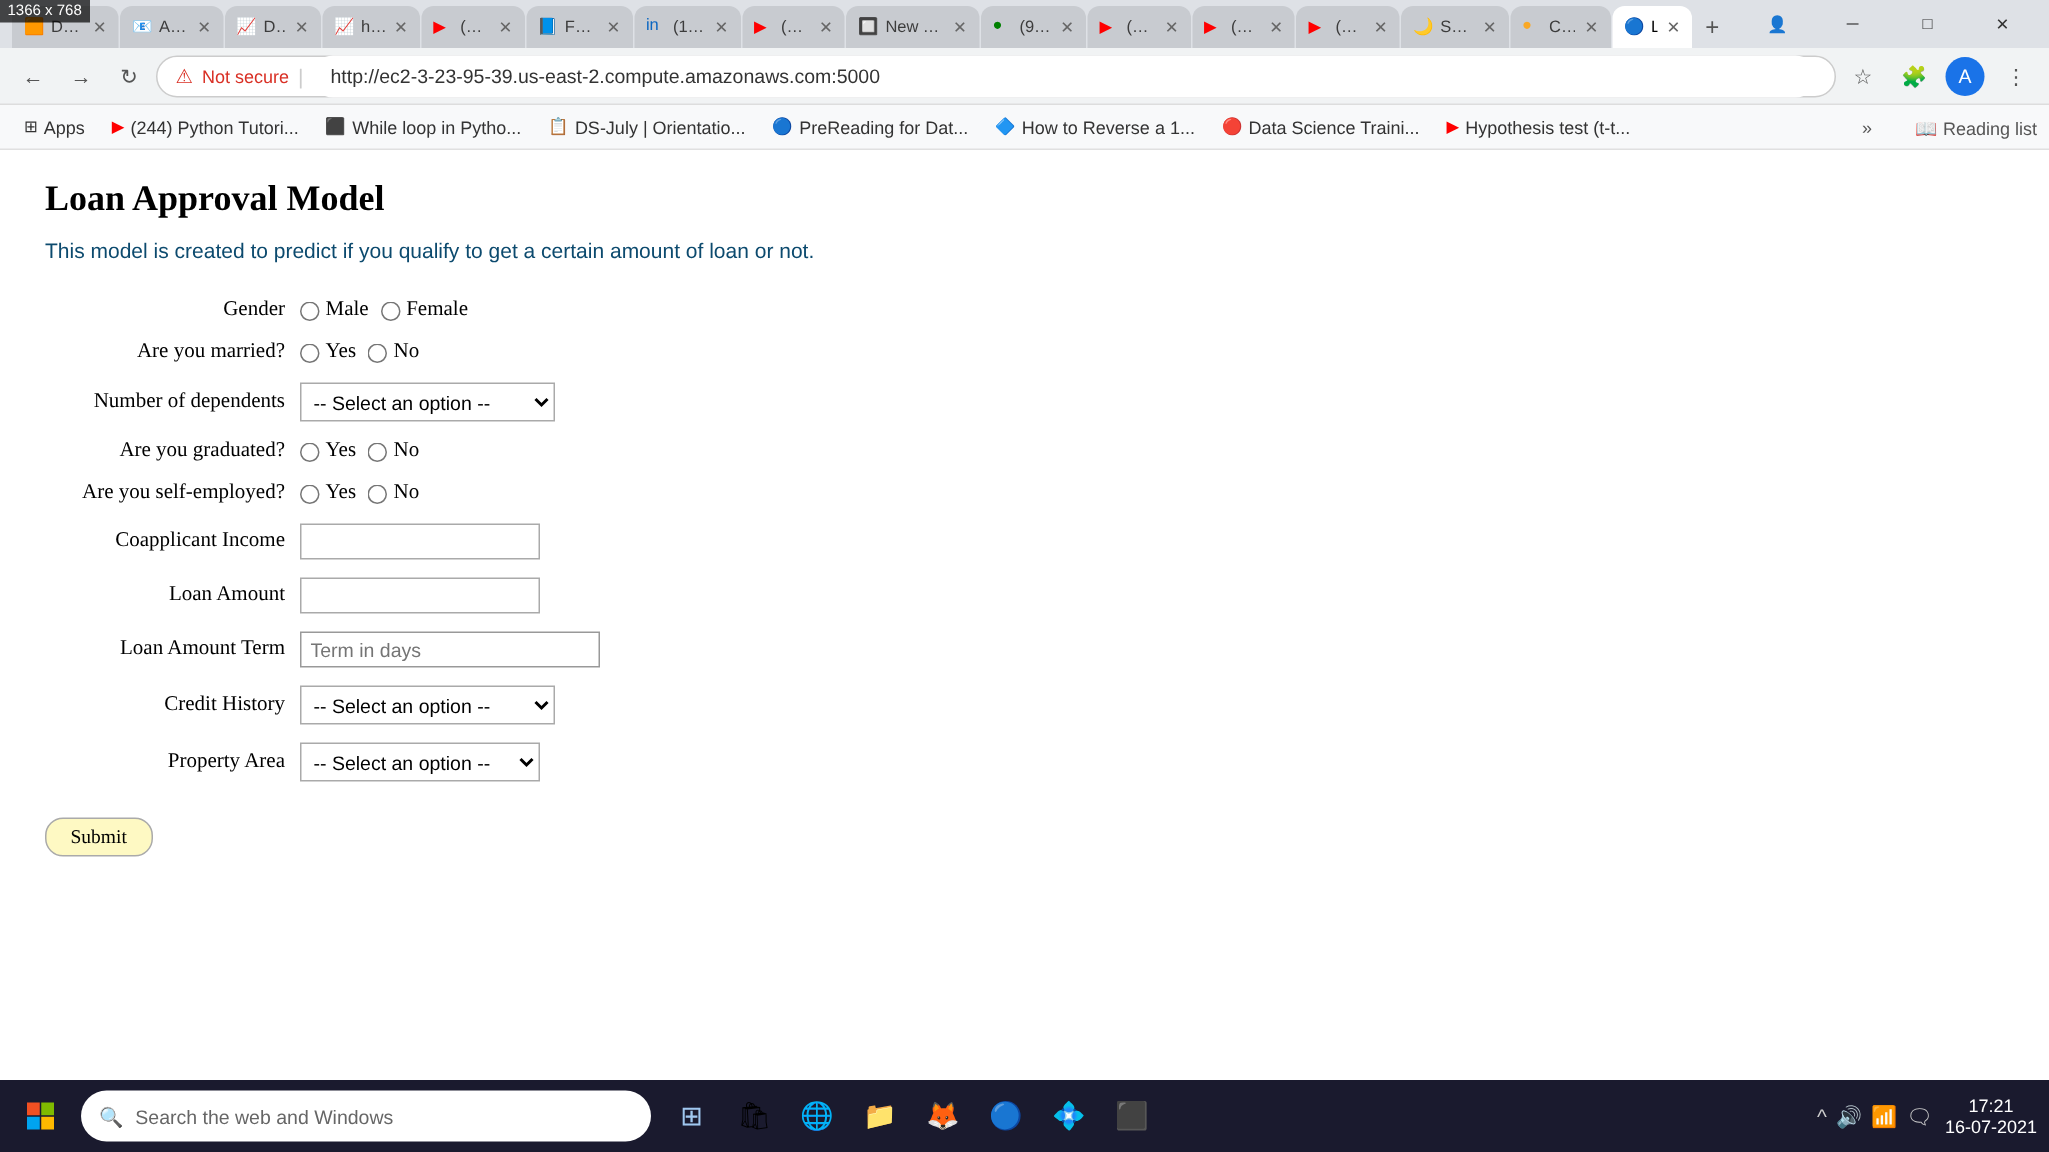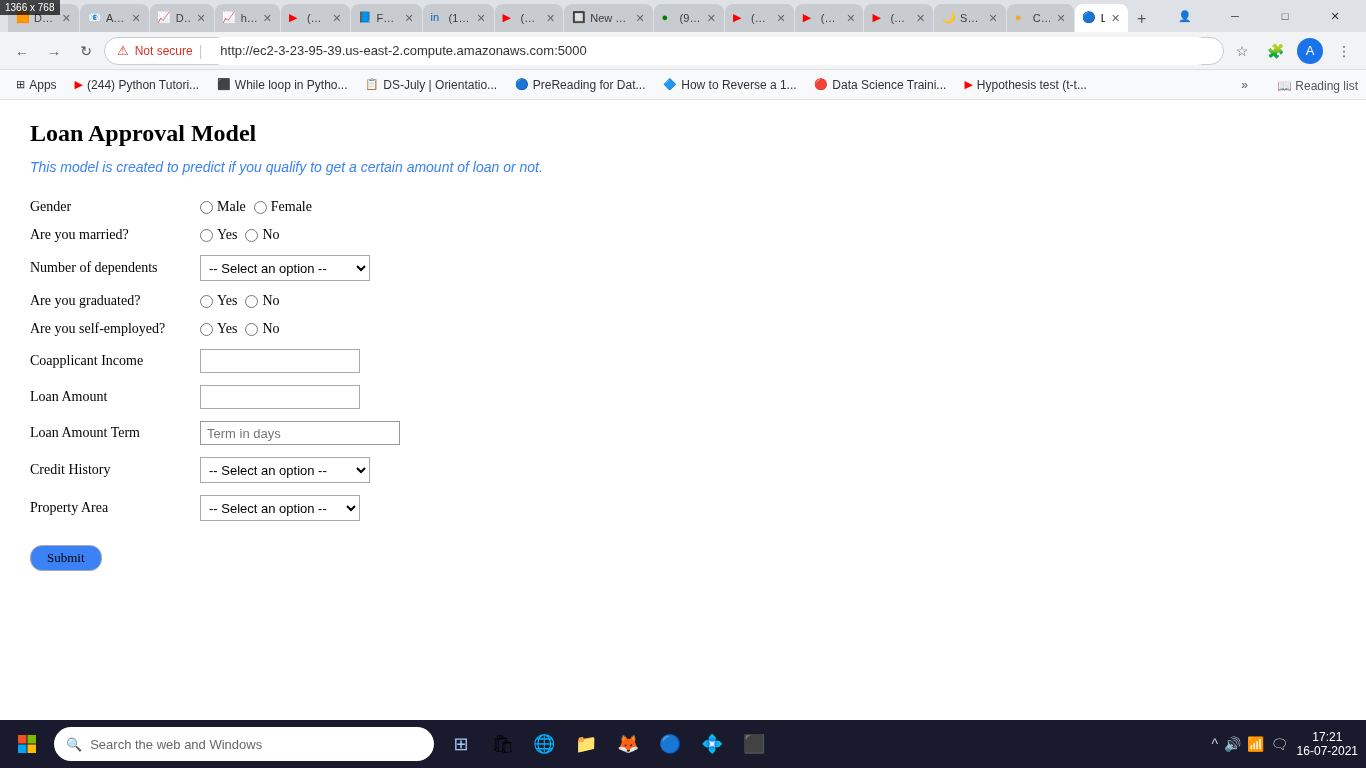--- a/index.html
+++ b/index.html
@@ -140,37 +140,37 @@
 
     
     .page-title {
       font-size: 24px;
       font-weight: bold;
       margin-bottom: 12px;
       font-family: Georgia, serif;
     }
     .page-description {
       font-size: 14px;
-      color: #3b82f6;
+      color: #0c4a6e;
       margin-bottom: 24px;
-      font-style: italic;
     }
 
     
     .form-section { display: flex; flex-direction: column; gap: 12px; }
     .form-row {
       display: flex;
       align-items: center;
       gap: 10px;
     }
     .form-label {
       font-size: 14px;
       font-weight: 500;
       min-width: 160px;
       font-family: Georgia, serif;
+      text-align: right;
     }
     .radio-group { display: flex; align-items: center; gap: 8px; }
     .radio-label { display: flex; align-items: center; gap: 4px; font-size: 14px; font-family: Georgia, serif; }
     .form-input {
       height: 24px;
       padding: 0 6px;
       border: 1px solid #aaa;
       font-size: 13px;
       width: 160px;
     }
@@ -193,21 +193,21 @@
       height: 26px;
       padding: 0 4px;
       border: 1px solid #aaa;
       font-size: 13px;
       width: 160px;
       background: #fff;
     }
     .submit-btn {
       margin-top: 12px;
       padding: 4px 16px;
-      background: #3b82f6;
+      background: #fef9c3;
       border: 1px solid #aaa;
       border-radius: 12px;
       font-size: 13px;
       cursor: pointer;
       font-family: Georgia, serif;
       width: fit-content;
     }
 
     
     .taskbar {

